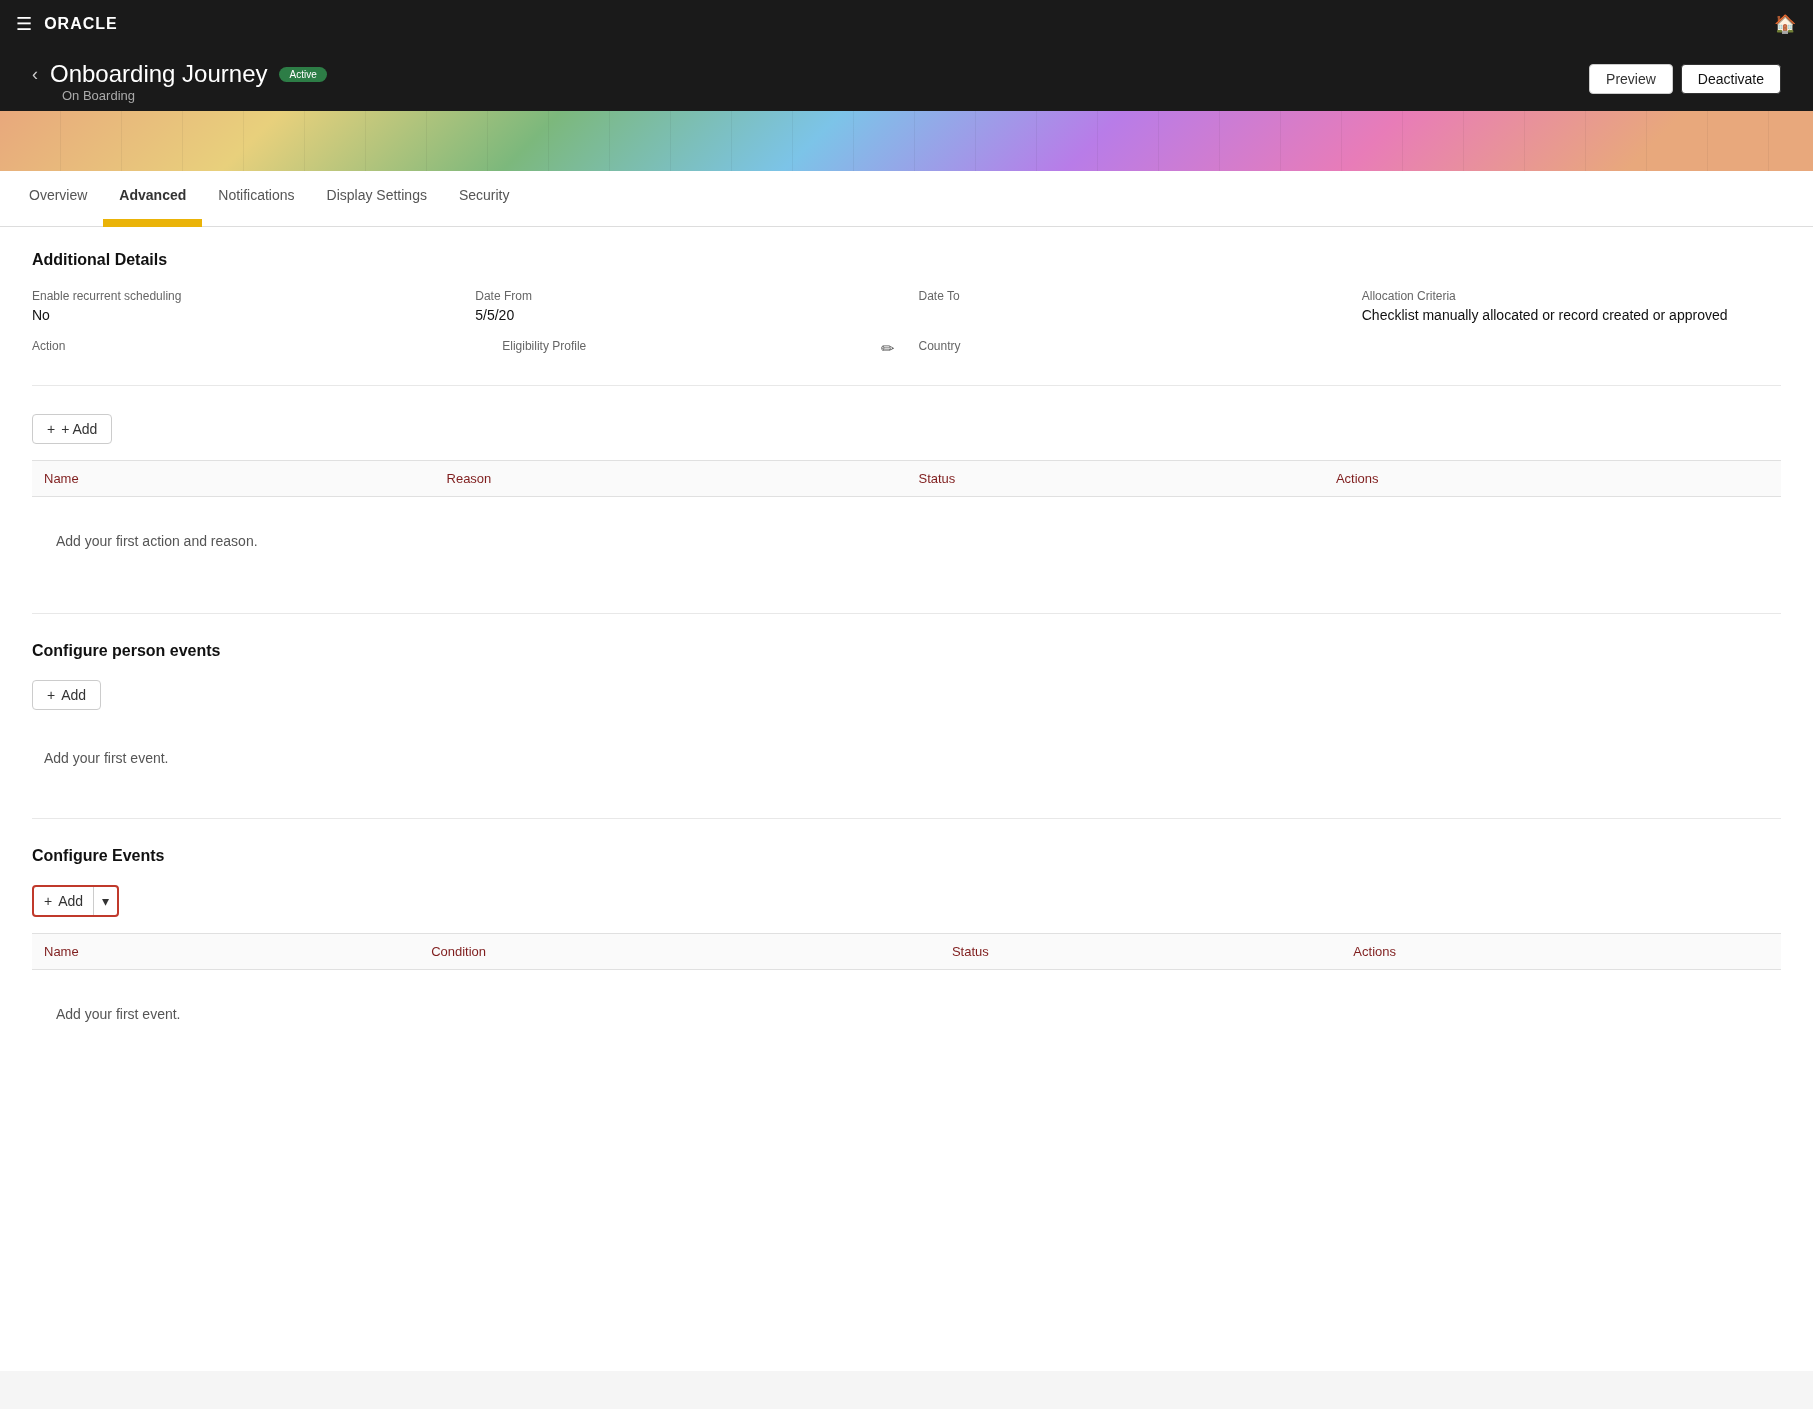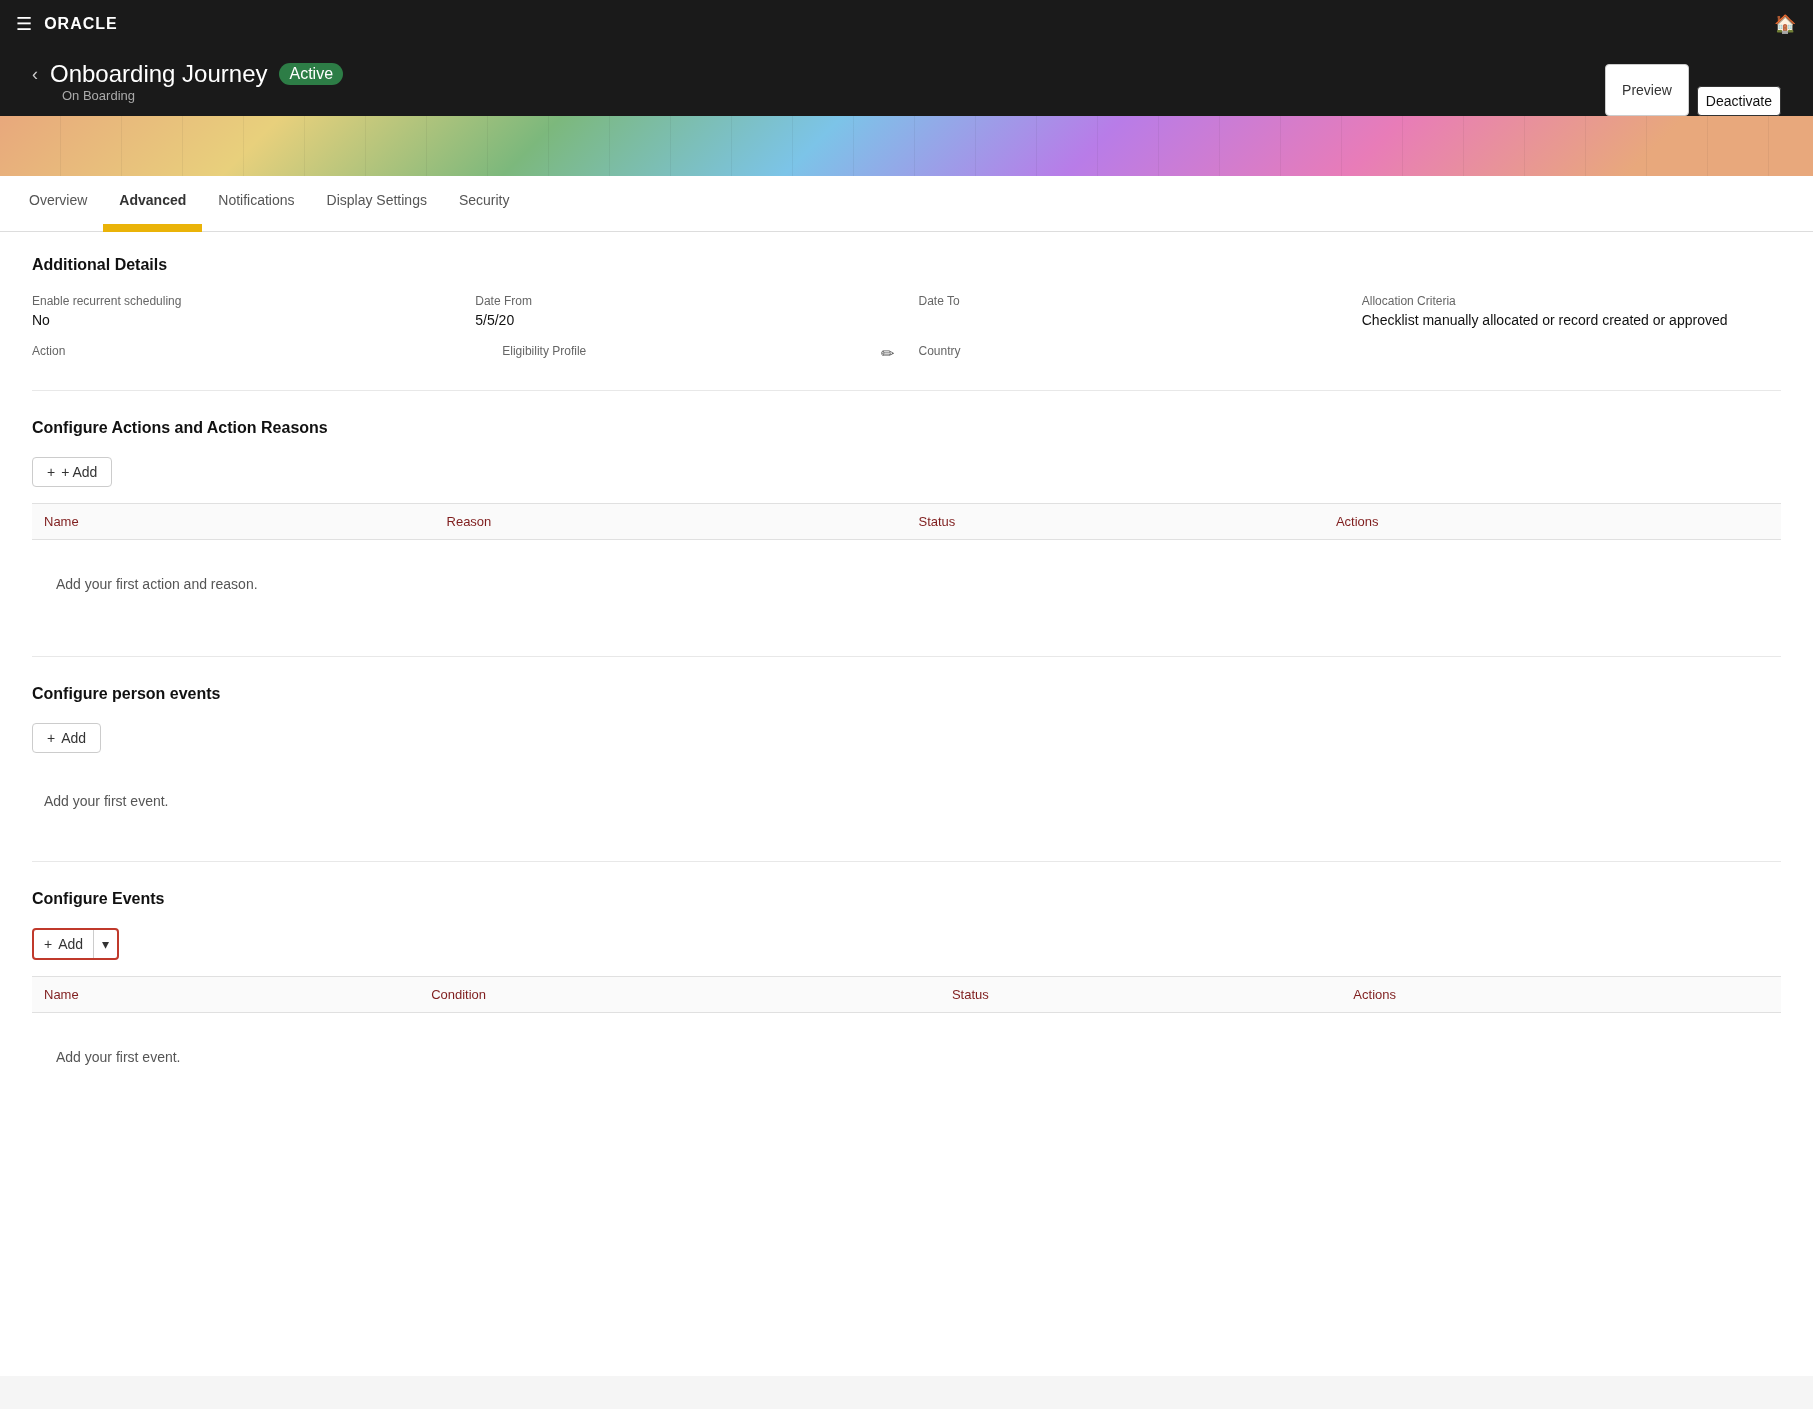--- a/index.html
+++ b/index.html
@@ -26,46 +26,45 @@
       display: flex;
       align-items: flex-start;
       justify-content: space-between;
     }
     .page-header-left { display: flex; align-items: center; gap: 12px; flex-wrap: wrap; }
     .back-btn { color: #ccc; cursor: pointer; font-size: 18px; background: none; border: none; }
     .page-title { color: #fff; font-size: 24px; font-weight: 500; }
     .active-badge {
       background: #2d7d46;
       color: #fff;
-      font-size: 16px;
+      font-size: 10px;
       padding: 2px 10px;
       border-radius: 12px;
       font-weight: 500;
     }
     .breadcrumb { color: #aaa; font-size: 13px; margin-left: 30px; padding-bottom: 8px; }
     .header-buttons { display: flex; gap: 8px; padding-top: 4px; }
     .btn-preview {
       background: #fff;
       border: 1px solid #ccc;
       padding: 6px 16px;
       border-radius: 4px;
       cursor: pointer;
       font-size: 14px;
       color: #333;
     }
     .btn-deactivate {
       background: #fff;
       border: 1px solid #333;
-      padding: 6px 8px;
+      padding: 6px 16px;
       border-radius: 4px;
       cursor: pointer;
       font-size: 14px;
       font-weight: 500;
       color: #111;
-      margin-top: 22px;
     }
 
     
     .banner-strip {
       height: 60px;
       background: linear-gradient(135deg, #e8a87c 0%, #e8d07c 15%, #7cb87c 30%, #7cc4e8 45%, #b87ce8 60%, #e87cb8 75%, #e8a87c 90%);
       overflow: hidden;
       position: relative;
     }
     .banner-strip::after {
@@ -272,21 +271,20 @@
         <div class="detail-item">
           <div class="detail-label">Country</div>
           <div class="detail-value"></div>
         </div>
       </div>
     </div>
 
     <hr class="section-divider">
 
     <div>
-      <div class="section-title">Configure Actions and Action Reasons</div>
 
       <button class="add-btn">
         <span>+</span>
         <span>+ Add</span>
       </button>
 
       <table class="data-table">
         <thead>
           <tr>
             <th>Name</th>

